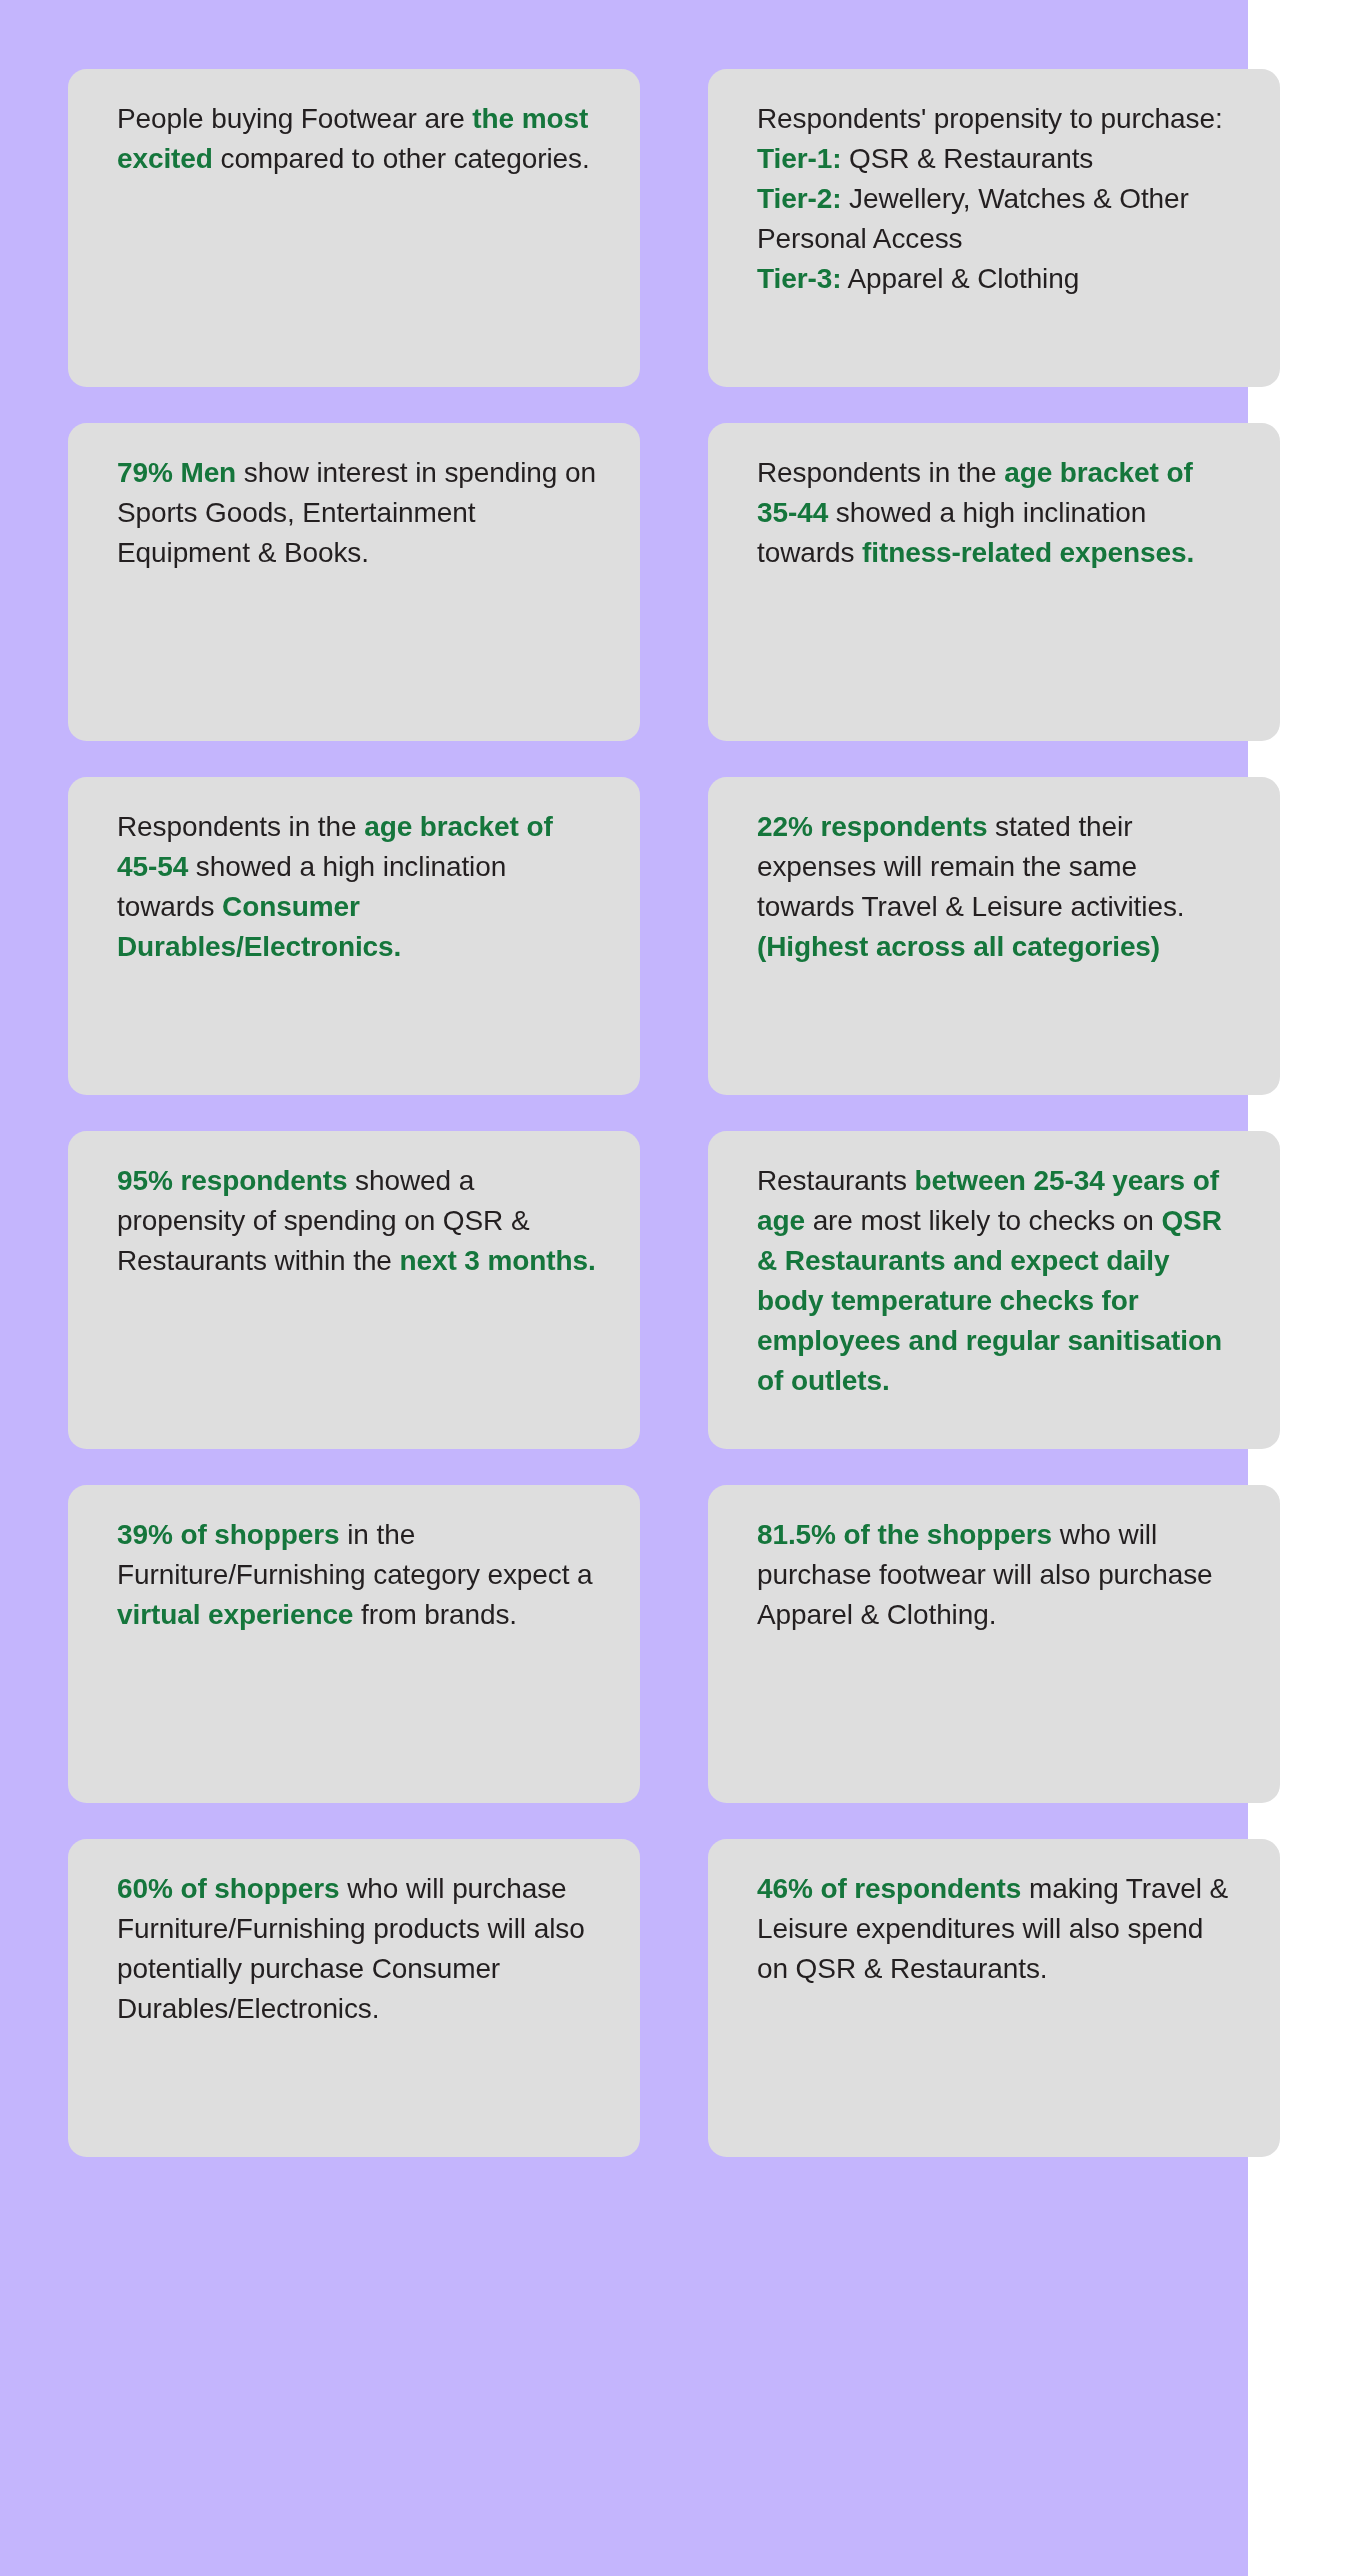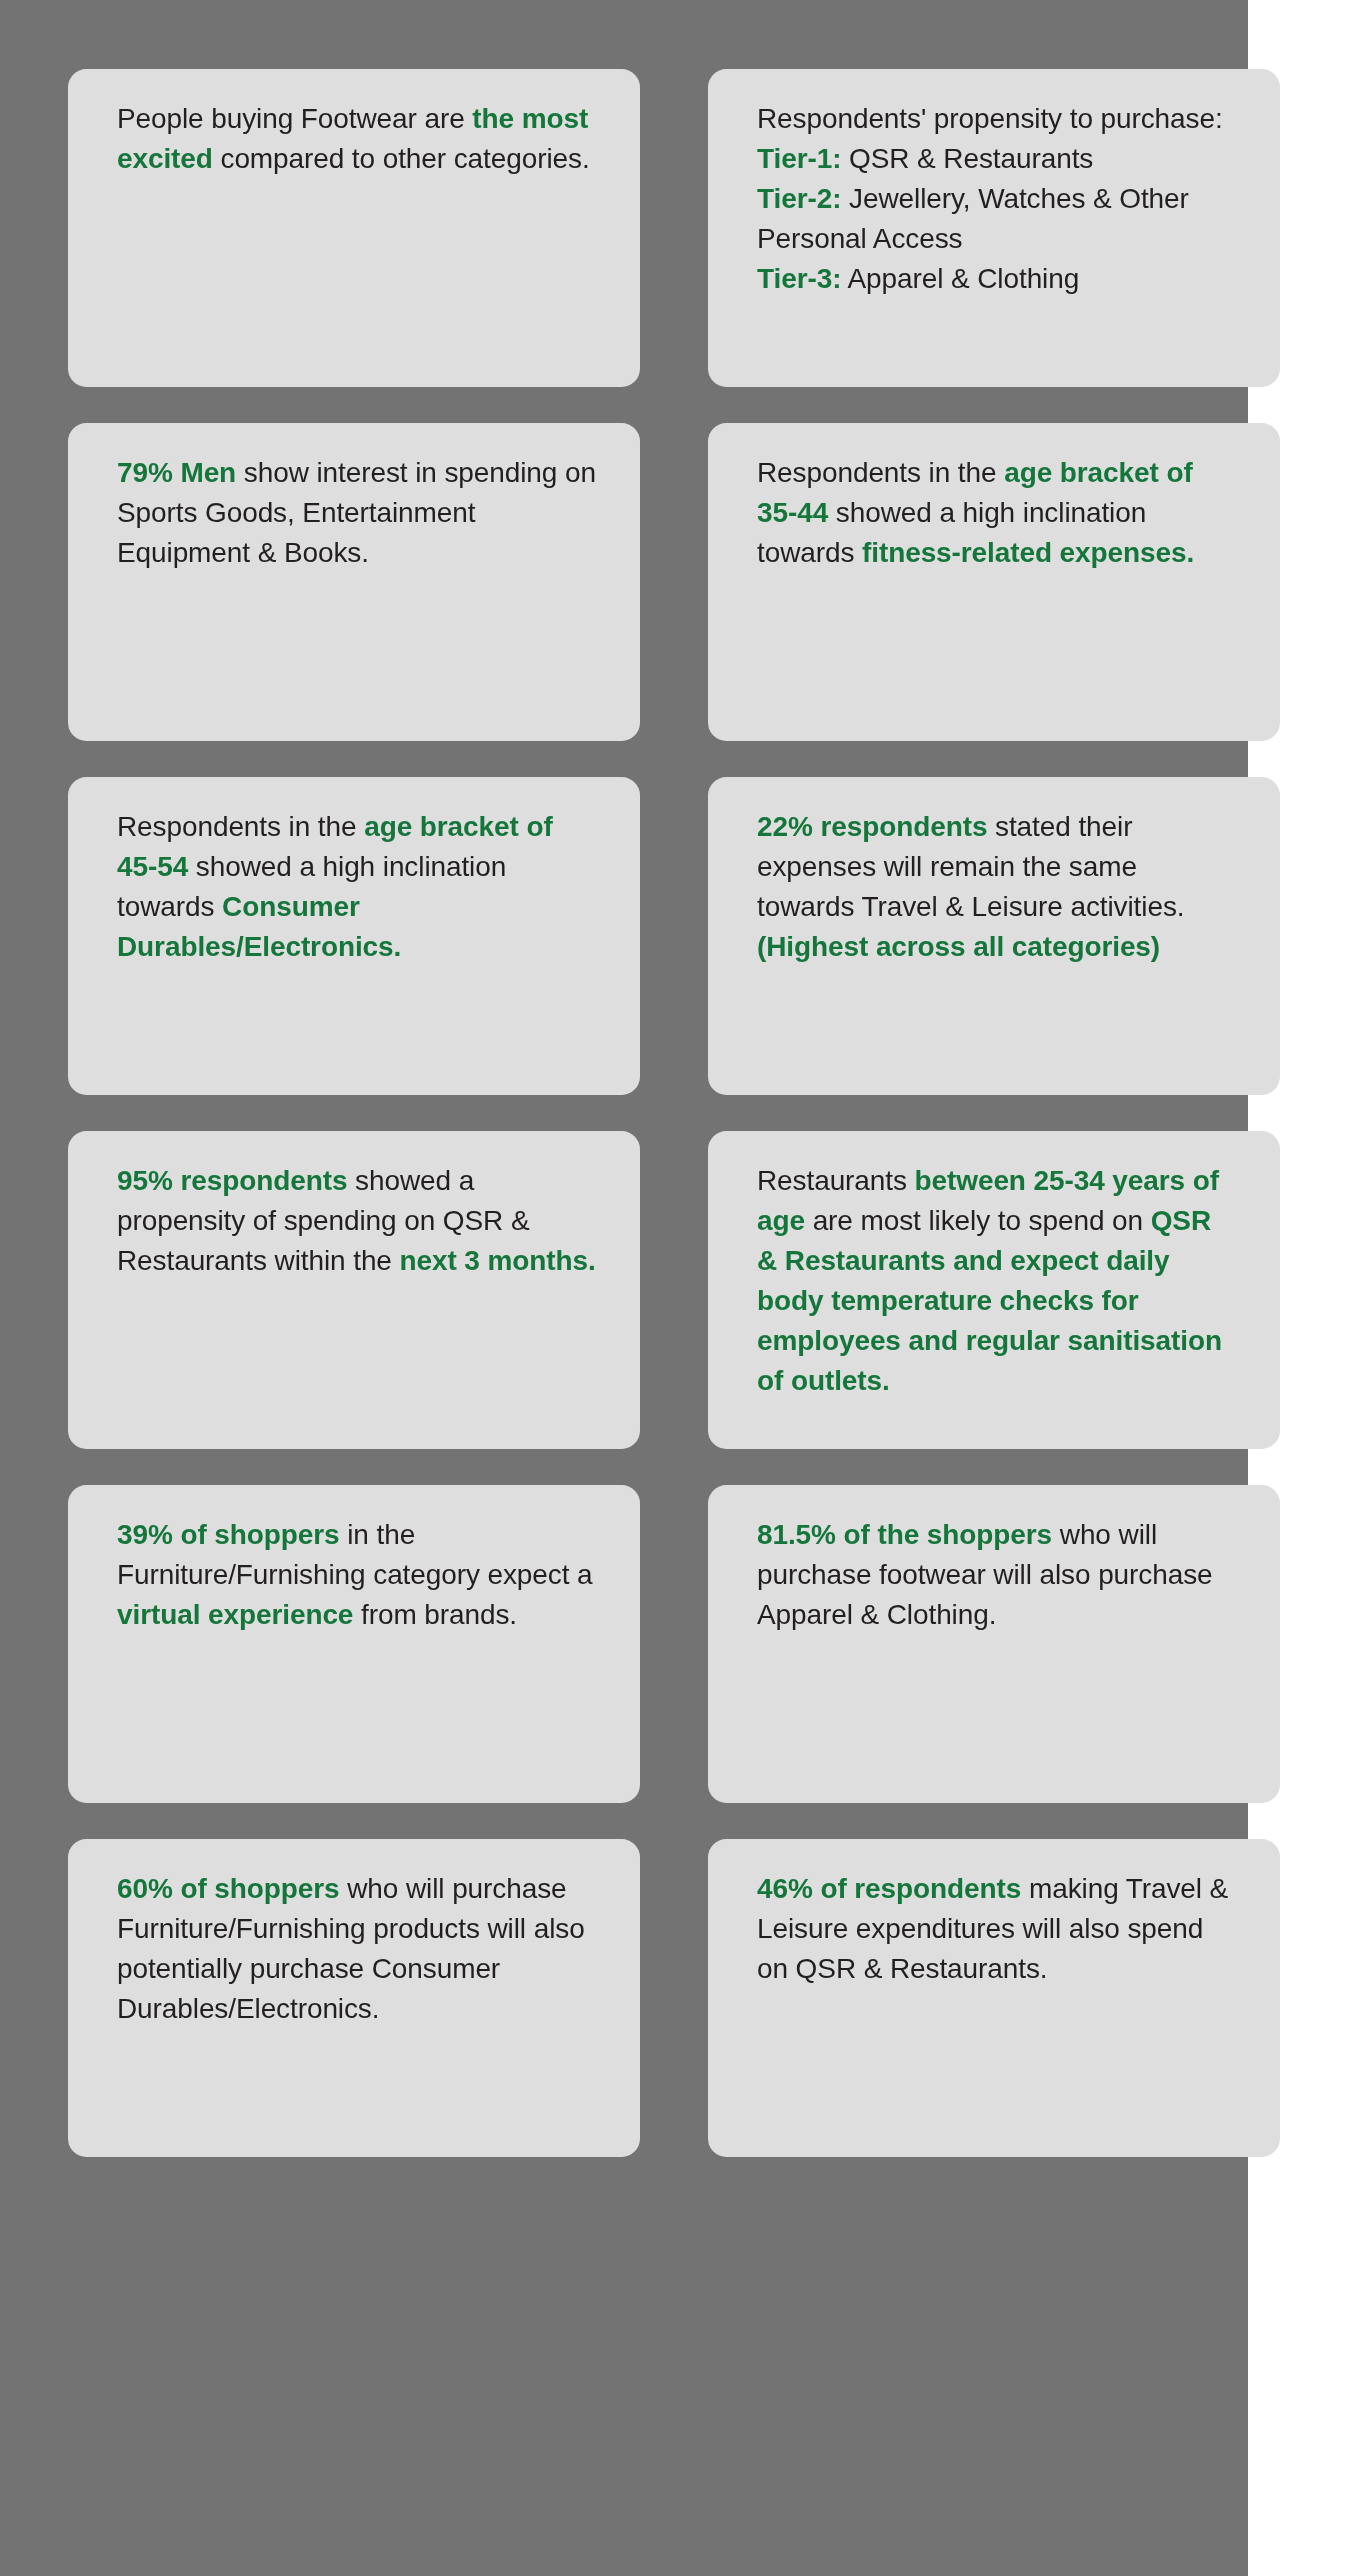--- a/index.html
+++ b/index.html
@@ -13,21 +13,21 @@
     height: 2576px;
     font-family: "Liberation Sans", sans-serif;
     -webkit-font-smoothing: antialiased;
   }
 
   .insights-page {
     width: 1248px;
     height: 2576px;
     box-sizing: border-box;
     padding: 69px 66px 48px 68px;
-    background: #737373;
+    background: #c4b5fd;
     position: relative;
   }
 
   .card-grid {
     display: grid;
     grid-template-columns: 572px 572px;
     column-gap: 68px;
     row-gap: 36px;
     grid-auto-rows: 318px;
     align-content: start;
@@ -82,21 +82,21 @@
       <div class="insight-card">
         <p class="insight-text"><span>Respondents in the </span><b class="hl">age bracket of 45-54</b><span> showed a high inclination towards </span><b class="hl">Consumer Durables/Electronics.</b></p>
       </div>
       <div class="insight-card">
         <p class="insight-text"><b class="hl">22% respondents</b><span> stated their expenses will remain the same towards Travel &amp; Leisure activities. </span><b class="hl">(Highest across all categories)</b></p>
       </div>
       <div class="insight-card">
         <p class="insight-text"><b class="hl">95% respondents</b><span> showed a propensity of spending on QSR &amp; Restaurants within the </span><b class="hl">next 3 months.</b></p>
       </div>
       <div class="insight-card">
-        <p class="insight-text"><span>Restaurants </span><b class="hl">between 25-34 years of age</b><span> are most likely to spend on </span><b class="hl">QSR &amp; Restaurants and expect daily body temperature checks for employees and regular sanitisation of outlets.</b></p>
+        <p class="insight-text"><span>Restaurants </span><b class="hl">between 25-34 years of age</b><span> are most likely to checks on </span><b class="hl">QSR &amp; Restaurants and expect daily body temperature checks for employees and regular sanitisation of outlets.</b></p>
       </div>
       <div class="insight-card">
         <p class="insight-text"><b class="hl">39% of shoppers</b><span> in the Furniture/Furnishing category expect a </span><b class="hl">virtual experience</b><span> from brands.</span></p>
       </div>
       <div class="insight-card">
         <p class="insight-text"><b class="hl">81.5% of the shoppers</b><span> who will purchase footwear will also purchase Apparel &amp; Clothing.</span></p>
       </div>
       <div class="insight-card">
         <p class="insight-text"><b class="hl">60% of shoppers</b><span> who will purchase Furniture/Furnishing products will also potentially purchase Consumer Durables/Electronics.</span></p>
       </div>

